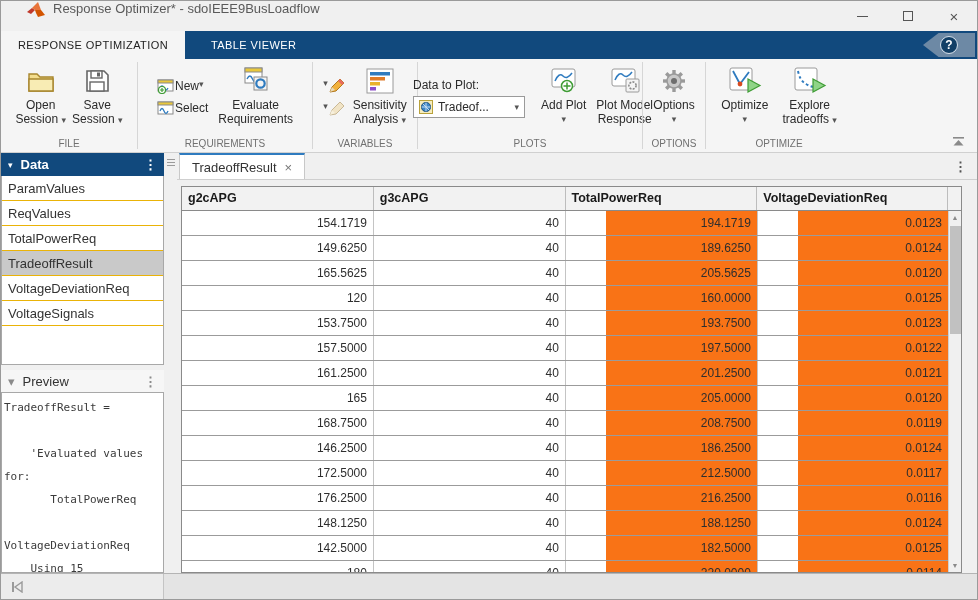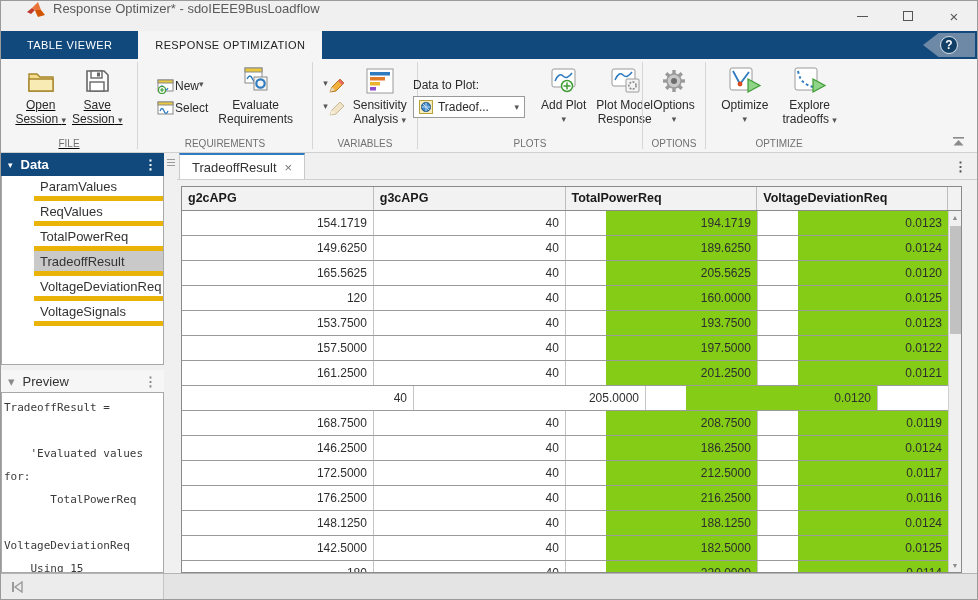--- a/index.html
+++ b/index.html
@@ -54,21 +54,21 @@
 
   
   .main { flex:1; display:flex; min-height:0; background:#ececec; }
   .sidebar { width:163px; display:flex; flex-direction:column; background:#f0f0f0; }
   .panel-head-dark { height:23px; background:#11497d; color:#fff; display:flex; align-items:center;
     font-size:13px; font-weight:bold; padding:0 7px; gap:8px; flex:0 0 auto; }
   .panel-head-dark .tri { font-size:9px; font-weight:normal; }
   .dots { margin-left:auto; font-size:13px; font-weight:bold; letter-spacing:0; }
   .data-list { height:189px; background:#fff; border:1px solid #a8a8a8; border-top:none; overflow:hidden; }
   .ditem { height:25px; display:flex; align-items:center; padding:0 6px; font-size:13px;
-    color:#333; border-bottom:5px solid #eab308; background:#fff;margin-left:32px; }
+    color:#333; border-bottom:1px solid #eab308; background:#fff; }
   .ditem.selected { background:#c9c9c9; }
   .sb-gap { height:5px; }
   .panel-head-light { height:22px; background:#f6f6f6; color:#333; display:flex; align-items:center;
     font-size:13px; padding:0 7px; gap:8px; flex:0 0 auto; }
   .panel-head-light .tri, .panel-head-light .dots { color:#8a8a8a; }
   .preview-box { flex:1; background:#fff; border:1px solid #a8a8a8; overflow:hidden; }
   .preview-box pre { font-family:"DejaVu Sans Mono", monospace; font-size:11px; line-height:23px;
     color:#3a3a3a; padding:3px 2px; white-space:pre; }
 
   .splitter { width:13px; background:#f0f0f0; display:flex; justify-content:center; padding-top:6px; }
@@ -90,21 +90,21 @@
     position:relative; overflow:hidden; }
   .t-head { display:flex; height:24px; background:#f2f2f2; border-bottom:1px solid #8a8a8a; }
   .t-hcell { width:192px; font-size:12.5px; font-weight:bold; color:#1a1a1a; padding:4px 6px;
     border-right:1px solid #bdbdbd; white-space:nowrap; overflow:hidden; }
   .t-hcell.last { width:191px; }
   .t-hcell.empty { width:13px; border-right:none; }
   .t-body { position:absolute; top:24px; left:0; right:0; bottom:0; }
   .t-row { display:flex; height:25px; width:767px; border-bottom:1px solid #9b9b9b; background:#fff; }
   .t-cell { width:192px; font-size:12px; color:#2e2e2e; text-align:right; padding:5px 6px 0 0;
     border-right:1px solid #c4c4c4;margin-left:40px; }
-  .t-row .t-cell:nth-child(3), .t-row .t-cell:nth-child(4) { background:#84cc16; }
+  .t-row .t-cell:nth-child(3), .t-row .t-cell:nth-child(4) { background:#f97316; }
   .t-row .t-cell:nth-child(4) { width:191px; }
   .scrollbar { position:absolute; top:0; right:0; bottom:0; width:13px; background:#f0f0f0;
     border-left:1px solid #d0d0d0; }
   .sb-arrow { height:13px; display:flex; align-items:center; justify-content:center;
     font-size:7px; color:#8a8a8a; }
   .sb-arrow.down { position:absolute; bottom:0; left:0; right:0; }
   .sb-thumb { position:absolute; top:15px; left:1px; width:11px; height:108px; background:#c1c1c1; }
 
   
   .bottombar { height:26px; flex:0 0 auto; display:flex; border-top:1px solid #b4b4b4; background:#e4e4e4; }
@@ -133,32 +133,32 @@
       <div class="wbtn">
           <span class="maxbox"></span>
         </div>
       <div class="wbtn">
           <span class="closex">×</span>
         </div>
     </div>
   </div>
 
   <div class="tabstrip">
+    <div class="rtab active">RESPONSE OPTIMIZATION</div>
     <div class="rtab t2">TABLE VIEWER</div>
-    <div class="rtab active">RESPONSE OPTIMIZATION</div>
     <div class="helpwrap">
       <div class="helppenta">
         <div class="helpcirc">?</div>
       </div>
     </div>
   </div>
 
   <div class="ribbon">
 
-    <div class="rsection" style="width:136px;text-decoration:underline;">
+    <div class="rsection" style="width:136px;">
       <div class="rsec-body" style="gap:6px;">
         <div class="bigbtn">
           <div class="bicon">
             <svg width="30" height="26" viewBox="0 0 30 26">
               <path d="M3 6 h8 l3 3 h13 v14 h-24 z" fill="#f3dd8d" stroke="#a8862e" stroke-width="1.4"></path>
               <path d="M3 11 h24 v12 h-24 z" fill="#f8ecb4" stroke="#a8862e" stroke-width="1.4"></path>
             </svg>
           </div>
           <span class="blbl">Open</span>
           <span class="blbl"><span>Session</span> <span class="darr">▾</span></span>
@@ -478,20 +478,21 @@
                 <div class="t-cell">197.5000</div>
                 <div class="t-cell">0.0122</div>
               </div>
                 <div class="t-row">
                 <div class="t-cell">161.2500</div>
                 <div class="t-cell">40</div>
                 <div class="t-cell">201.2500</div>
                 <div class="t-cell">0.0121</div>
               </div>
                 <div class="t-row">
+                <div class="t-cell">165</div>
                 <div class="t-cell">40</div>
                 <div class="t-cell">205.0000</div>
                 <div class="t-cell">0.0120</div>
               </div>
                 <div class="t-row">
                 <div class="t-cell">168.7500</div>
                 <div class="t-cell">40</div>
                 <div class="t-cell">208.7500</div>
                 <div class="t-cell">0.0119</div>
               </div>

